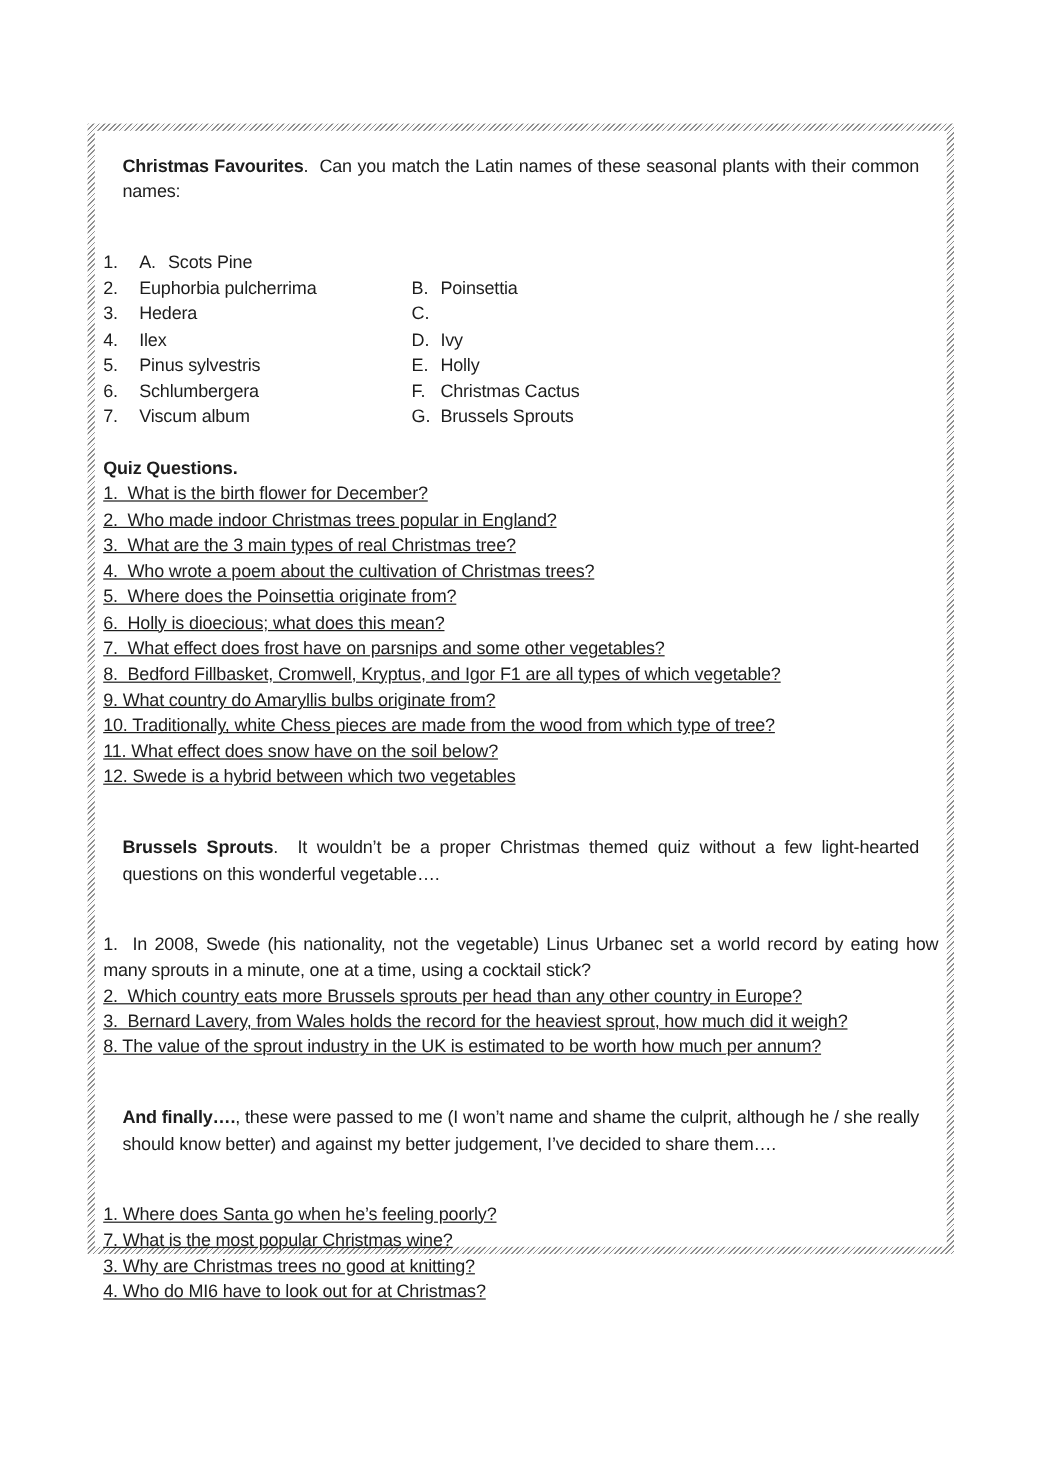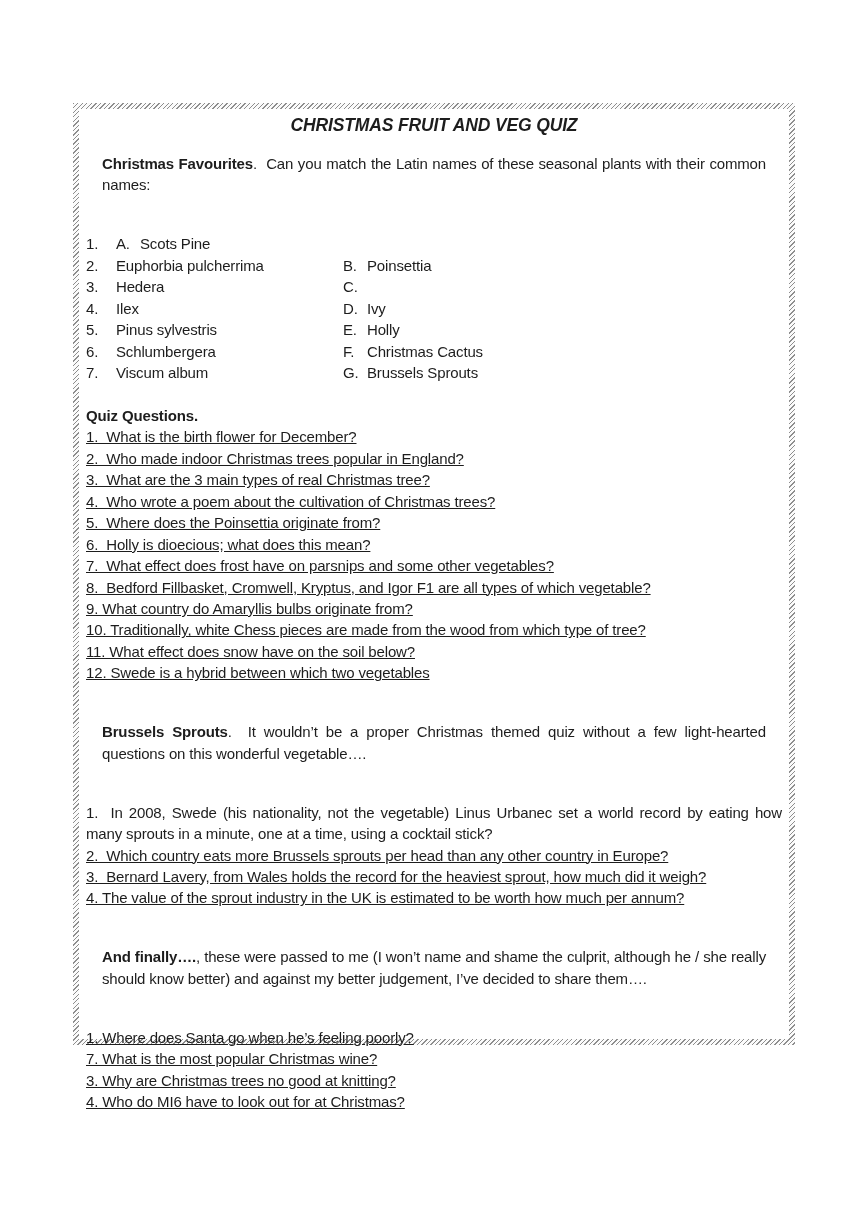--- a/index.html
+++ b/index.html
@@ -57,21 +57,20 @@
   .m-common { flex: 1; }
   .qline { white-space: pre-wrap; text-decoration: underline; }
 </style>
 </head>
 <body>
 
 <div class="canvas">
   <div class="frame">
     <div class="inner">
 
-      <div class="title">CHRISTMAS FRUIT AND VEG QUIZ</div>
 
       <p class="para just"><span class="b">Christmas Favourites</span><span>.&nbsp; Can you match the Latin names of these seasonal plants with their common names:</span></p>
 
       <div class="gap"></div>
 
       <div>
         <div class="mrow">
           <span class="m-num">1.</span>
             <span class="m-letter">A.</span>
             <span class="m-common">Scots Pine</span>
@@ -134,21 +133,21 @@
       <div class="gap"></div>
 
       <p class="para just"><span class="b">Brussels Sprouts</span><span>.&nbsp; It wouldn’t be a proper Christmas themed quiz without a few light-hearted questions on this wonderful vegetable….</span></p>
 
       <div class="gap"></div>
 
       <div>
         <div class="just">1.&nbsp; In 2008, Swede (his nationality, not the vegetable) Linus Urbanec set a world record by eating how many sprouts in a minute, one at a time, using a cocktail stick?</div>
         <div class="qline">2.  Which country eats more Brussels sprouts per head than any other country in Europe?</div>
         <div class="qline">3.  Bernard Lavery, from Wales holds the record for the heaviest sprout, how much did it weigh?</div>
-        <div class="qline">4. The value of the sprout industry in the UK is estimated to be worth how much per annum?</div>
+        <div class="qline">8. The value of the sprout industry in the UK is estimated to be worth how much per annum?</div>
       </div>
 
       <div class="gap"></div>
 
       <p class="para just"><span class="b">And finally….</span><span>, these were passed to me (I won’t name and shame the culprit, although he / she really should know better) and against my better judgement, I’ve decided to share them….</span></p>
 
       <div class="gap"></div>
 
       <div>
         <div class="qline">1. Where does Santa go when he’s feeling poorly?</div>

